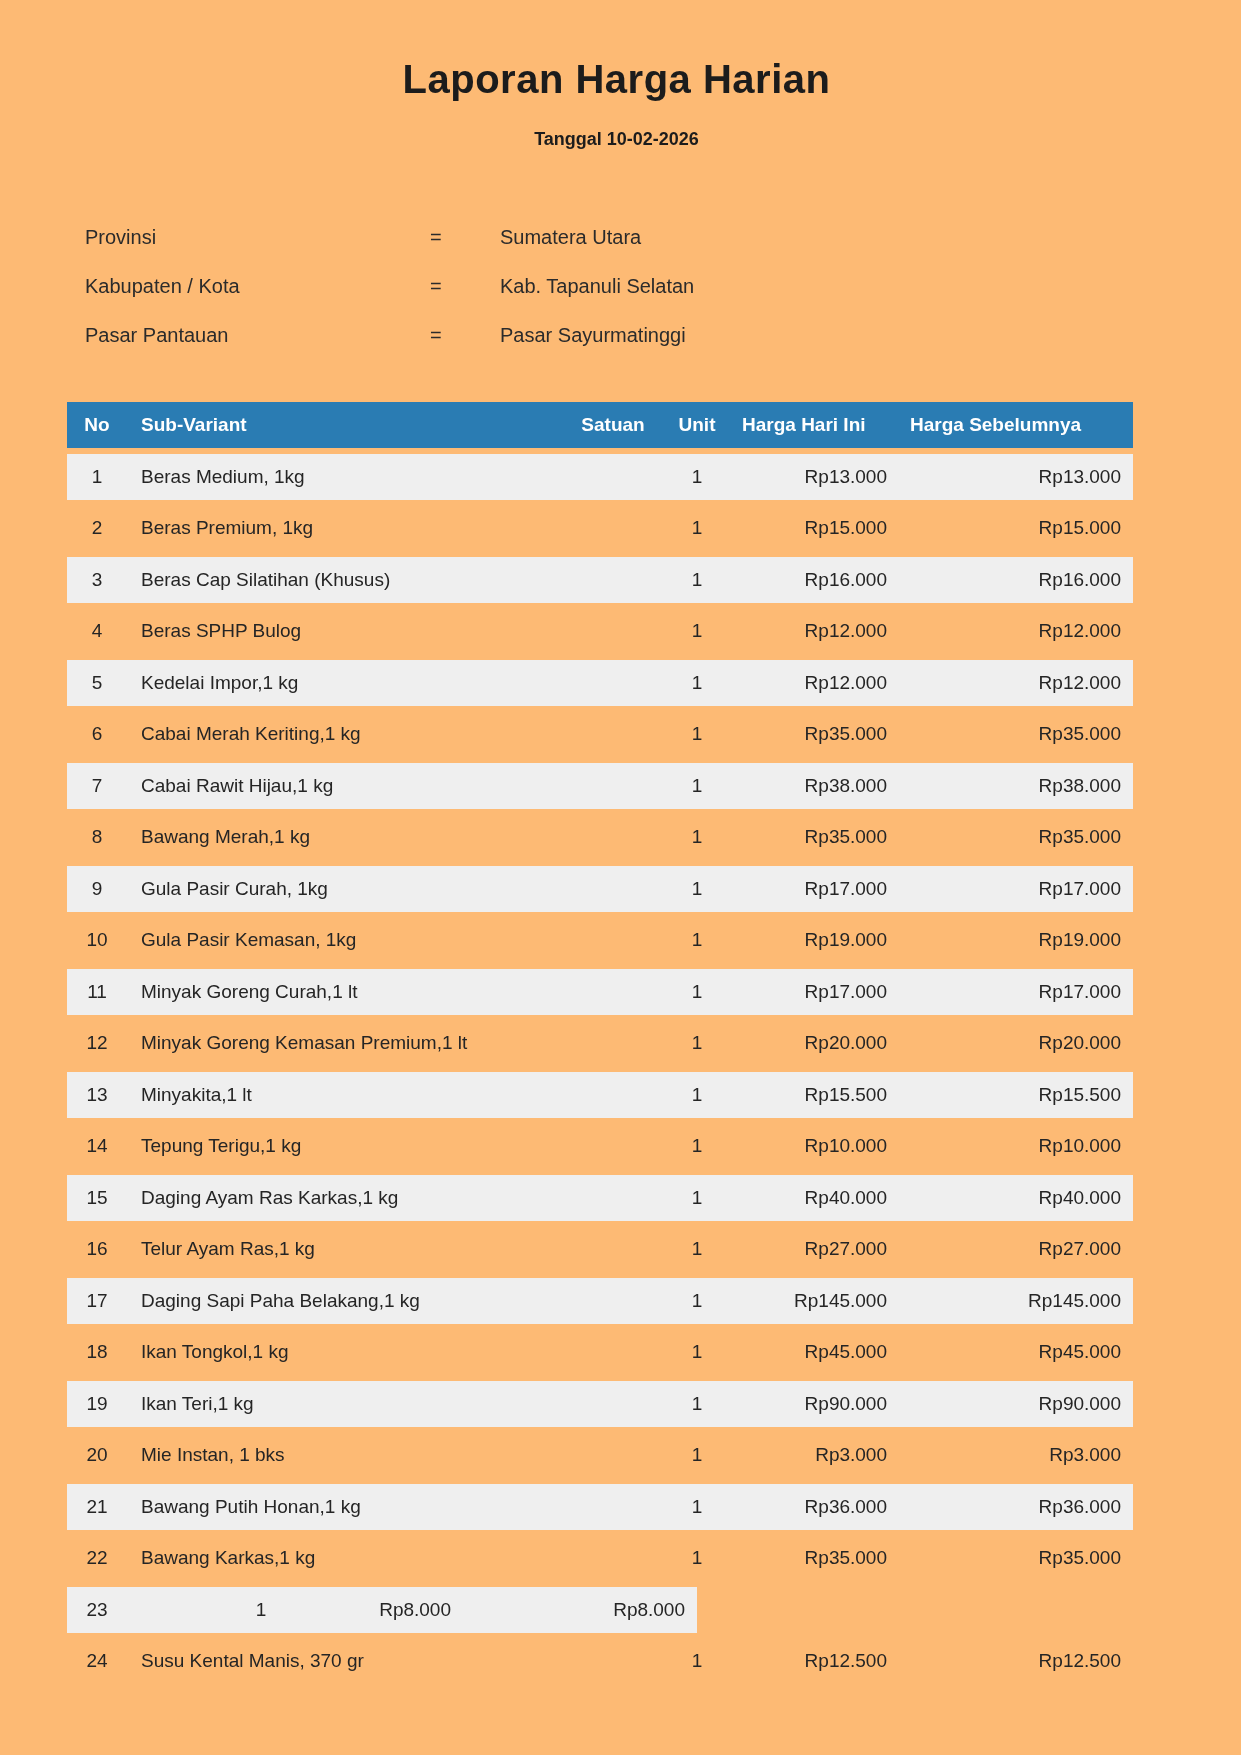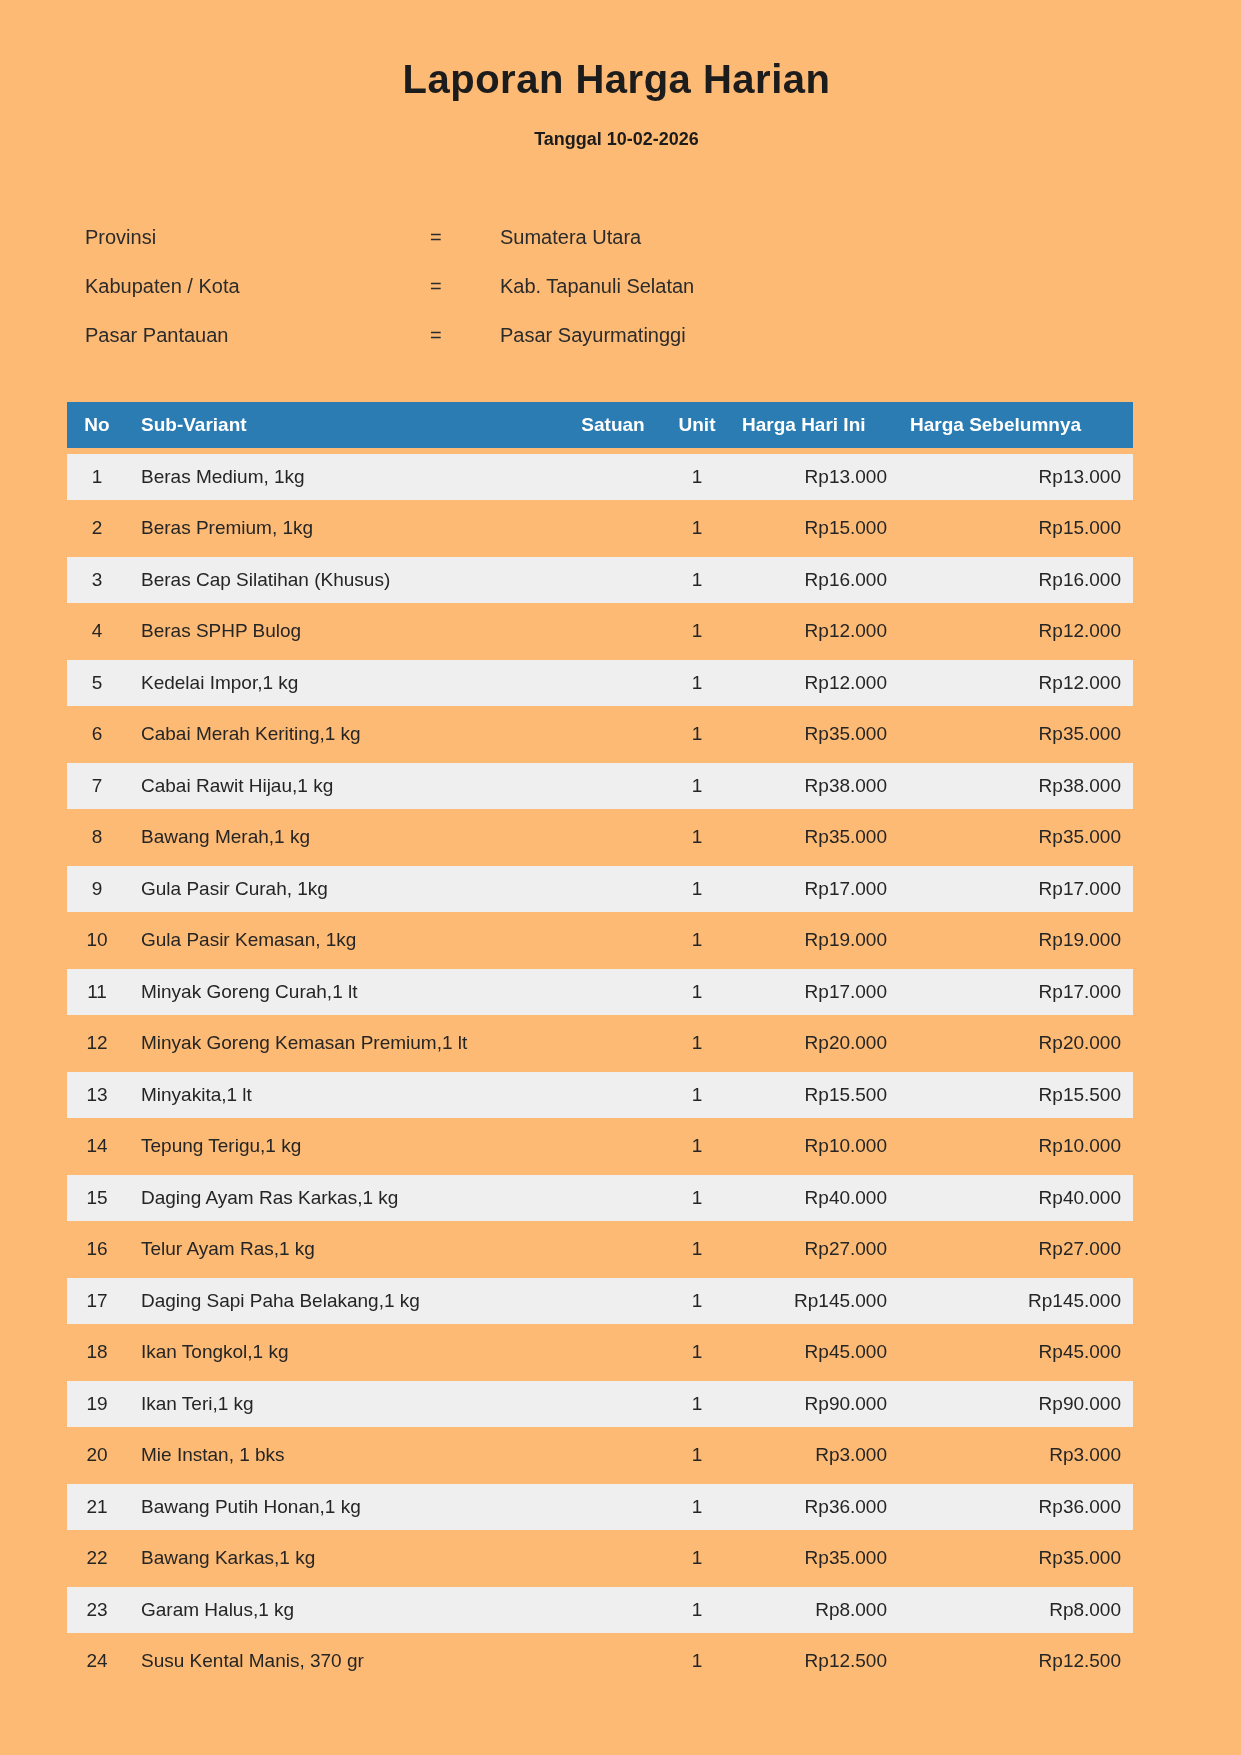--- a/index.html
+++ b/index.html
@@ -261,21 +261,20 @@
         <div class="t-row">
     <div class="cell c-no">22</div>
     <div class="cell c-sub">Bawang Karkas,1 kg</div>
     <div class="cell c-satuan"></div>
     <div class="cell c-unit">1</div>
     <div class="cell c-harga1">Rp35.000</div>
     <div class="cell c-harga2">Rp35.000</div>
   </div>
         <div class="t-row alt">
     <div class="cell c-no">23</div>
-    <div class="cell c-sub">Garam Halus,1 kg</div>
     <div class="cell c-satuan"></div>
     <div class="cell c-unit">1</div>
     <div class="cell c-harga1">Rp8.000</div>
     <div class="cell c-harga2">Rp8.000</div>
   </div>
         <div class="t-row">
     <div class="cell c-no">24</div>
     <div class="cell c-sub">Susu Kental Manis, 370 gr</div>
     <div class="cell c-satuan"></div>
     <div class="cell c-unit">1</div>

